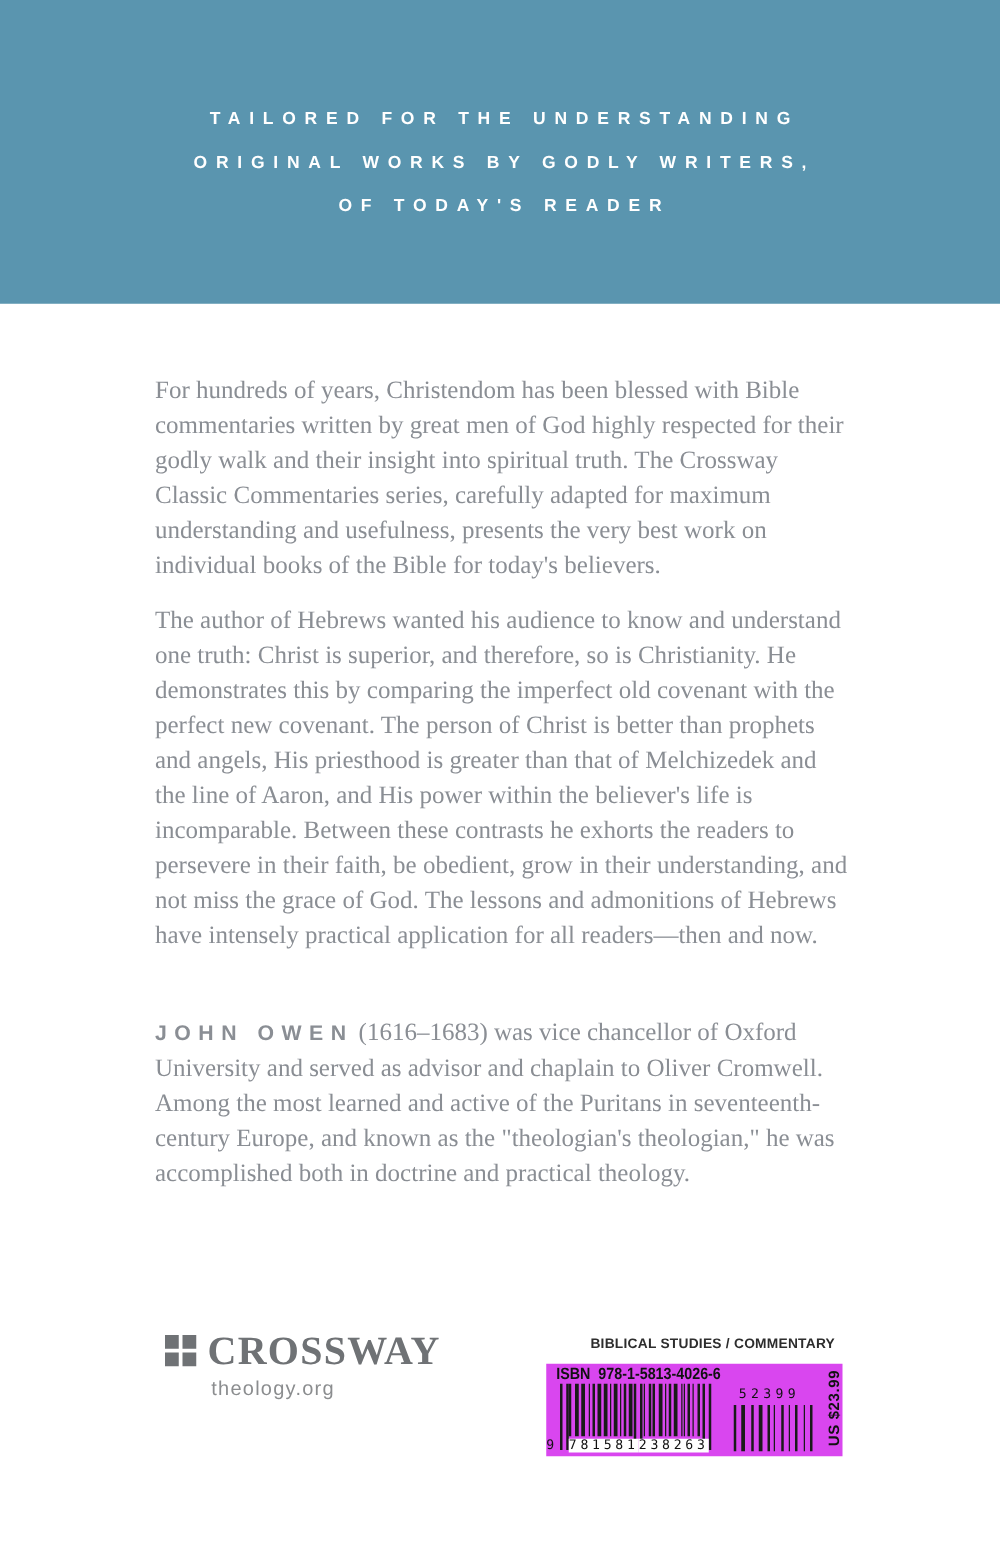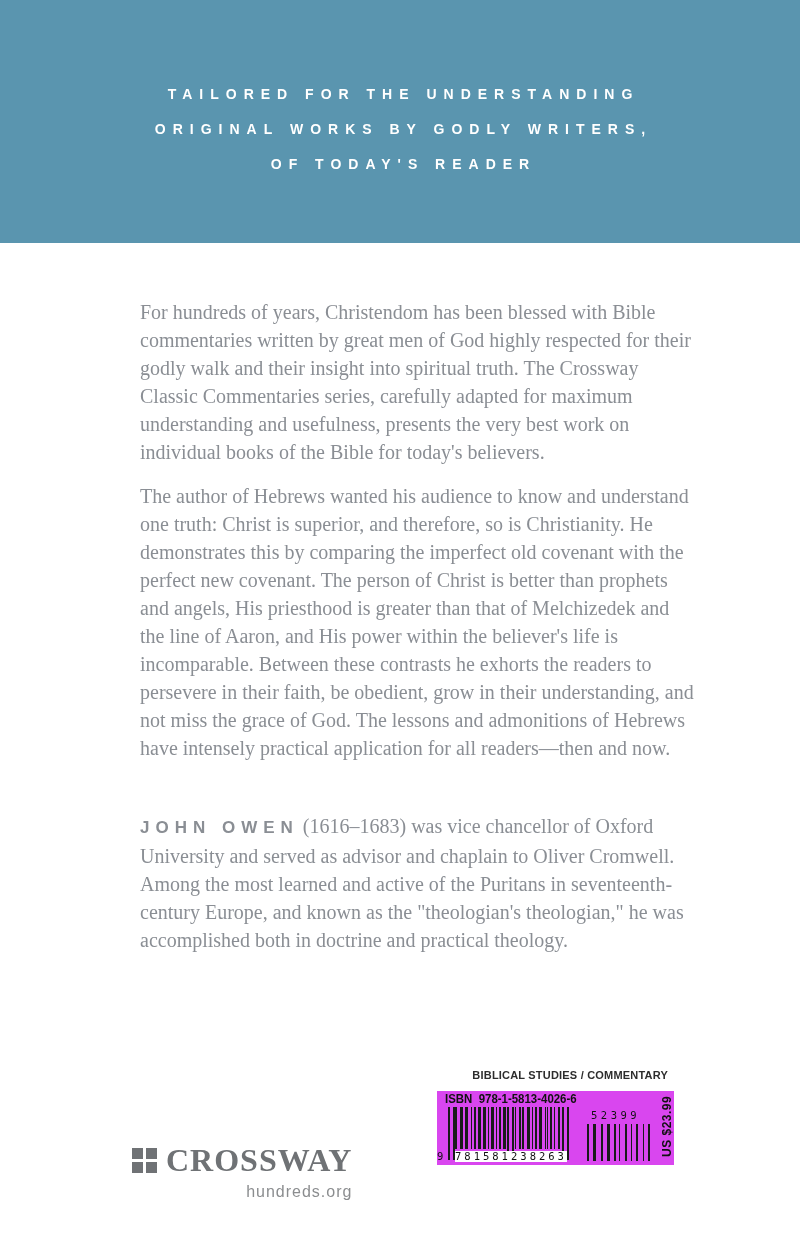--- a/index.html
+++ b/index.html
@@ -20,21 +20,21 @@
   .banner-line{
     font-family:"Liberation Sans", sans-serif;
     font-weight:600;
     font-size:14px;line-height:35px;
     letter-spacing:7px;text-indent:7px;
     color:#ffffff;
     white-space:nowrap;
   }
   
   .body-block{
-    position:absolute;left:140px;top:298px;width:558px;
+    position:absolute;left:124px;top:298px;width:558px;
   }
   .para{
     margin:0 0 16px 0;
     font-family:"Liberation Serif", serif;
     font-size:20px;line-height:28px;
     color:#8A8E94;
     text-align:left;
   }
   .author-para{margin-top:50px;}
   .author-name{
@@ -88,21 +88,21 @@
     align-items:flex-start;width:66px;height:37px;
   }
   .price-vertical{
     position:absolute;right:0px;top:10px;height:56px;
     writing-mode:vertical-rl;transform:rotate(180deg);
     font-family:"Liberation Sans", sans-serif;
     font-weight:700;font-size:12px;letter-spacing:0.5px;color:#111;
     white-space:nowrap;
   }
   
-  .publisher{position:absolute;left:132px;top:1144px;text-align:right;}
+  .publisher{position:absolute;left:132px;top:1064px;}
   .logo-row{display:flex;align-items:center;}
   .logo-mark{
     display:grid;grid-template-columns:11px 11px;grid-auto-rows:11px;
     gap:3px;margin-right:9px;
   }
   .logo-sq{background:#6F7275;}
   .wordmark{
     font-family:"Liberation Serif", serif;
     font-weight:700;font-size:32px;line-height:32px;
     letter-spacing:1px;color:#6F7275;
@@ -233,16 +233,16 @@
   <div class="publisher">
     <div class="logo-row">
       <div class="logo-mark">
         <div class="logo-sq"></div>
         <div class="logo-sq"></div>
         <div class="logo-sq"></div>
         <div class="logo-sq"></div>
       </div>
       <div class="wordmark" style="color: rgb(111, 114, 117);">CROSSWAY</div>
     </div>
-    <div class="org-line">hundreds.org</div>
+    <div class="org-line">theology.org</div>
   </div>
 
 </div>
 
 </body></html>

